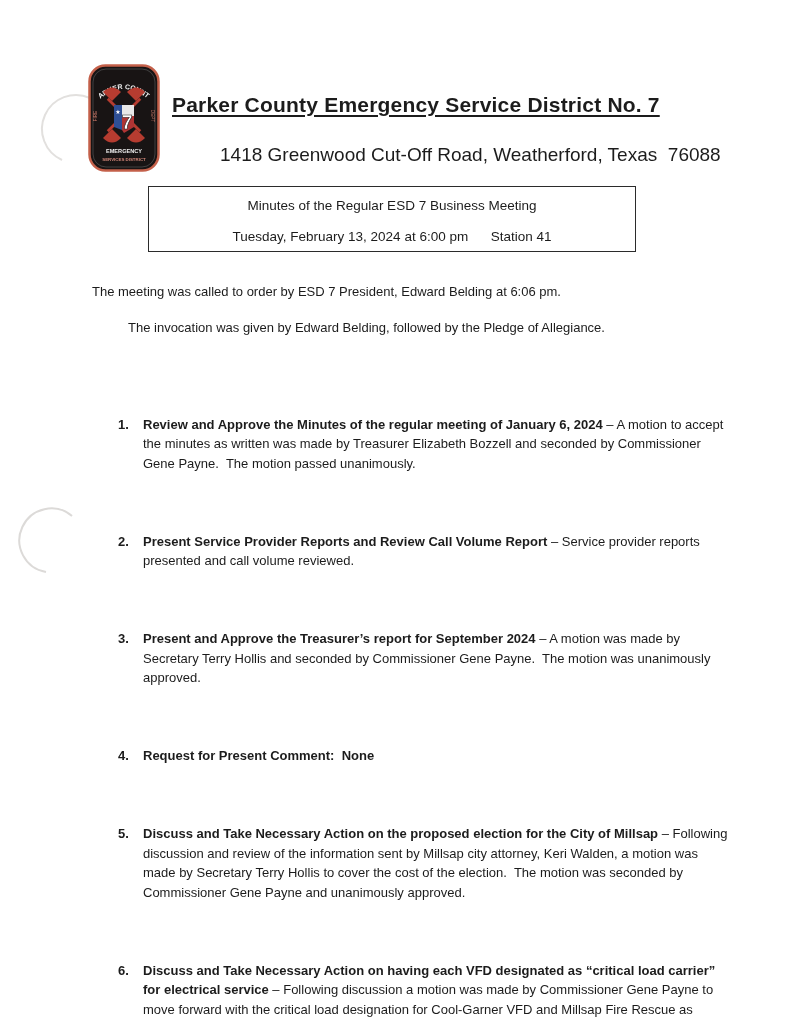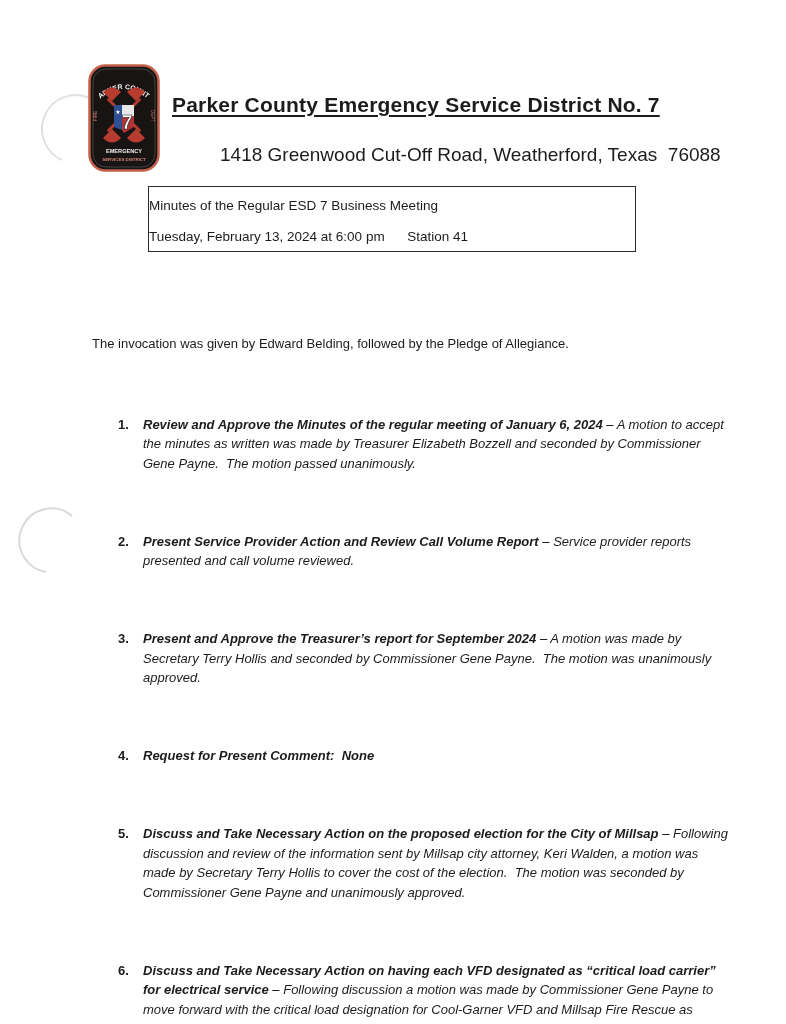--- a/index.html
+++ b/index.html
@@ -26,38 +26,38 @@
   }
   .doc-address{
     position:absolute;left:220px;top:136px;
     font-size:19px;white-space:pre-wrap;margin-top:8px;
   }
 
   
   .meeting-box{
     position:absolute;left:148px;top:186px;width:486px;height:64px;
     border:1.5px solid #2b2b2b;
-    text-align:left;font-size:13.5px;
+    text-align:center;font-size:13.5px;
   }
   .meeting-box .line1{margin-top:11px;white-space:pre-wrap;}
   .meeting-box .line2{margin-top:16px;white-space:pre-wrap;}
 
   
   .para{position:absolute;left:92px;width:620px;font-size:13px;white-space:pre-wrap;}
   .para.p1{top:284px;}
-  .para.p2{top:336px;}
+  .para.p2{top:320px;margin-left:36px;}
 
   
   .agenda{
     position:absolute;left:118px;top:356px;width:614px;
     font-size:13px;line-height:19.5px;white-space:pre-wrap;
   }
   .item{display:flex;}
   .item .num{width:25px;flex:none;font-weight:bold;}
-  .item .itext{width:589px;font-style:italic;}
+  .item .itext{width:589px;}
   .lead{font-weight:bold;}
 </style>
 </head>
 <body>
 
 <div class="page">
 
   <svg class="artifacts" width="786" height="1024" viewBox="0 0 786 1024">
     <path d="M 90 98 A 34 34 0 1 0 62 160" fill="none" stroke="#e2e0de" stroke-width="2"></path>
     <path d="M 72 516 A 32 32 0 1 0 46 572" fill="none" stroke="#dcdad8" stroke-width="2"></path>
@@ -96,32 +96,33 @@
   </div>
 
   <div class="doc-title">Parker County Emergency Service District No. 7</div>
   <div class="doc-address">1418 Greenwood Cut-Off Road, Weatherford, Texas  76088</div>
 
   <div class="meeting-box">
     <div class="line1">Minutes of the Regular ESD 7 Business Meeting</div>
     <div class="line2">Tuesday, February 13, 2024 at 6:00 pm      Station 41</div>
   </div>
 
+  <div class="para p1">The meeting was called to order by ESD 7 President, Edward Belding at 6:06 pm.</div>
   <div class="para p2">The invocation was given by Edward Belding, followed by the Pledge of Allegiance.</div>
 
   <div class="agenda">
 
     <div class="item">
       <span class="num">1.</span>
       <div class="itext"><span class="lead">Review and Approve the Minutes of the regular meeting of January 6, 2024</span><span> – A motion to accept the minutes as written was made by Treasurer Elizabeth Bozzell and seconded by Commissioner Gene Payne.  The motion passed unanimously.</span></div>
     </div>
 
     <div class="item">
       <span class="num">2.</span>
-      <div class="itext"><span class="lead">Present Service Provider Action and Review Call Volume Report</span><span> – Service provider reports presented and call volume reviewed.</span></div>
+      <div class="itext"><span class="lead">Present Service Provider Reports and Review Call Volume Report</span><span> – Service provider reports presented and call volume reviewed.</span></div>
     </div>
 
     <div class="item">
       <span class="num">3.</span>
       <div class="itext"><span class="lead">Present and Approve the Treasurer’s report for September 2024</span><span> – A motion was made by Secretary Terry Hollis and seconded by Commissioner Gene Payne.  The motion was unanimously approved.</span></div>
     </div>
 
     <div class="item">
       <span class="num">4.</span>
       <div class="itext"><span class="lead">Request for Present Comment:  None</span><span></span></div>

